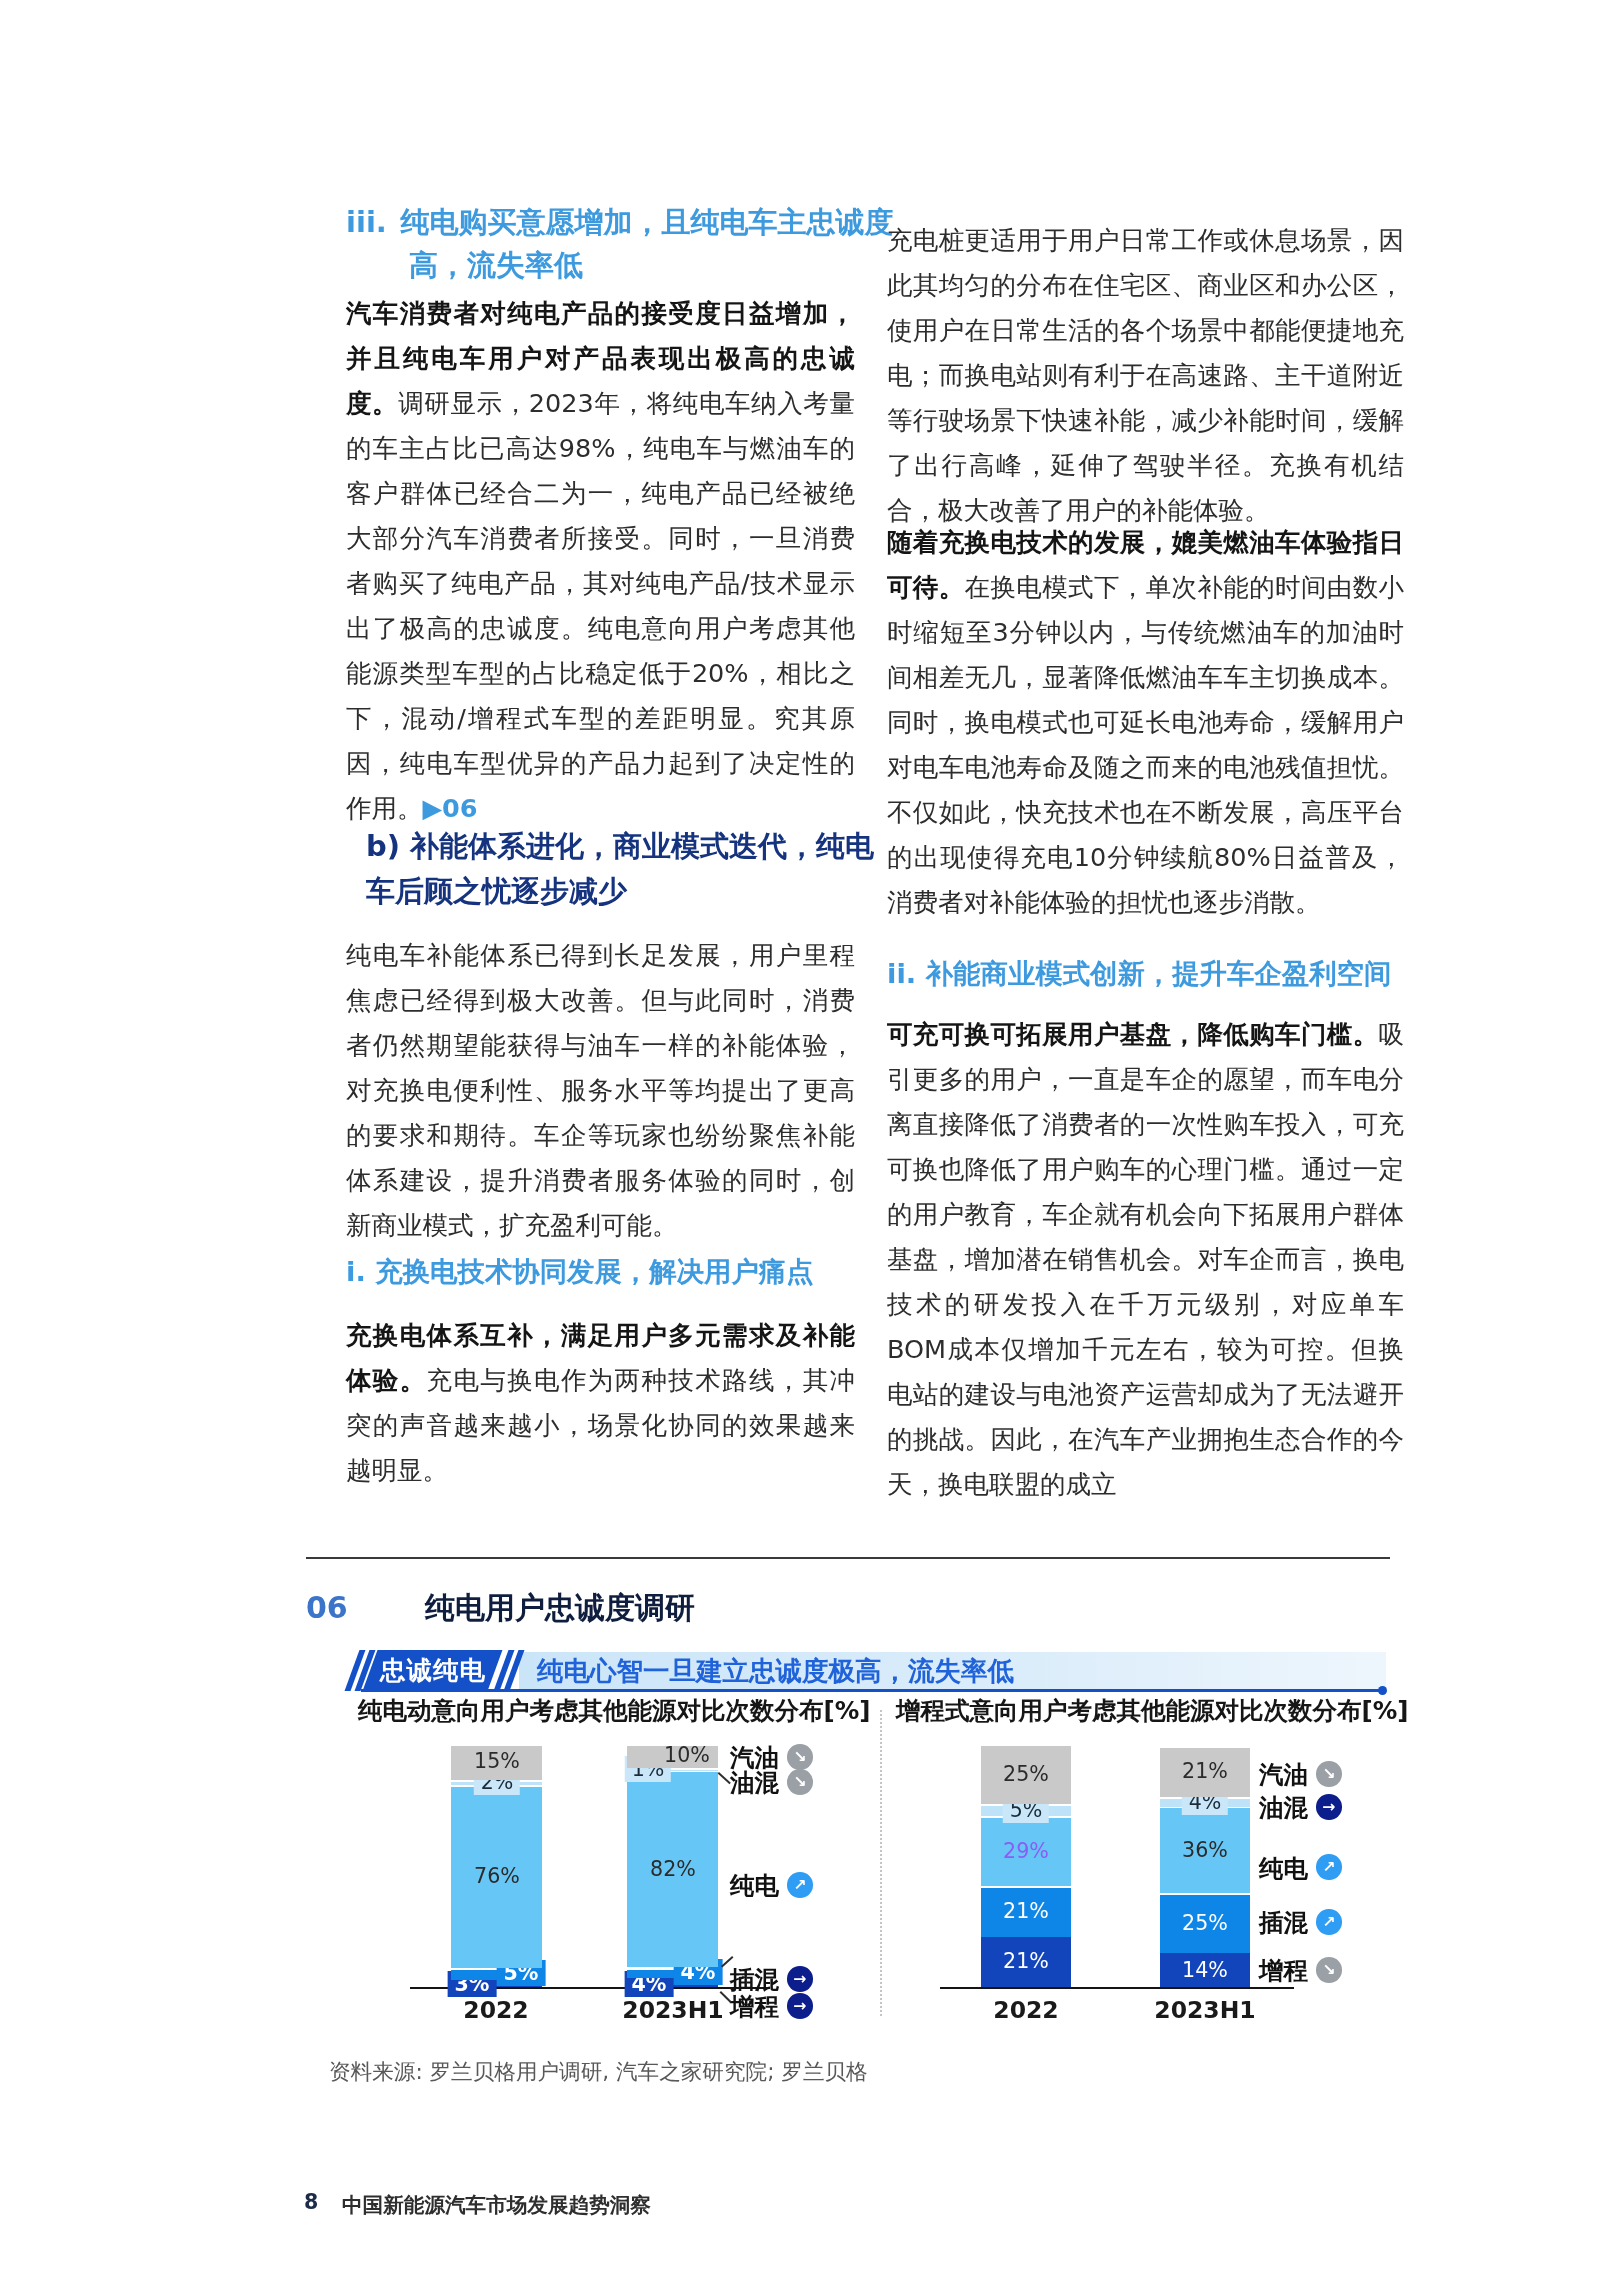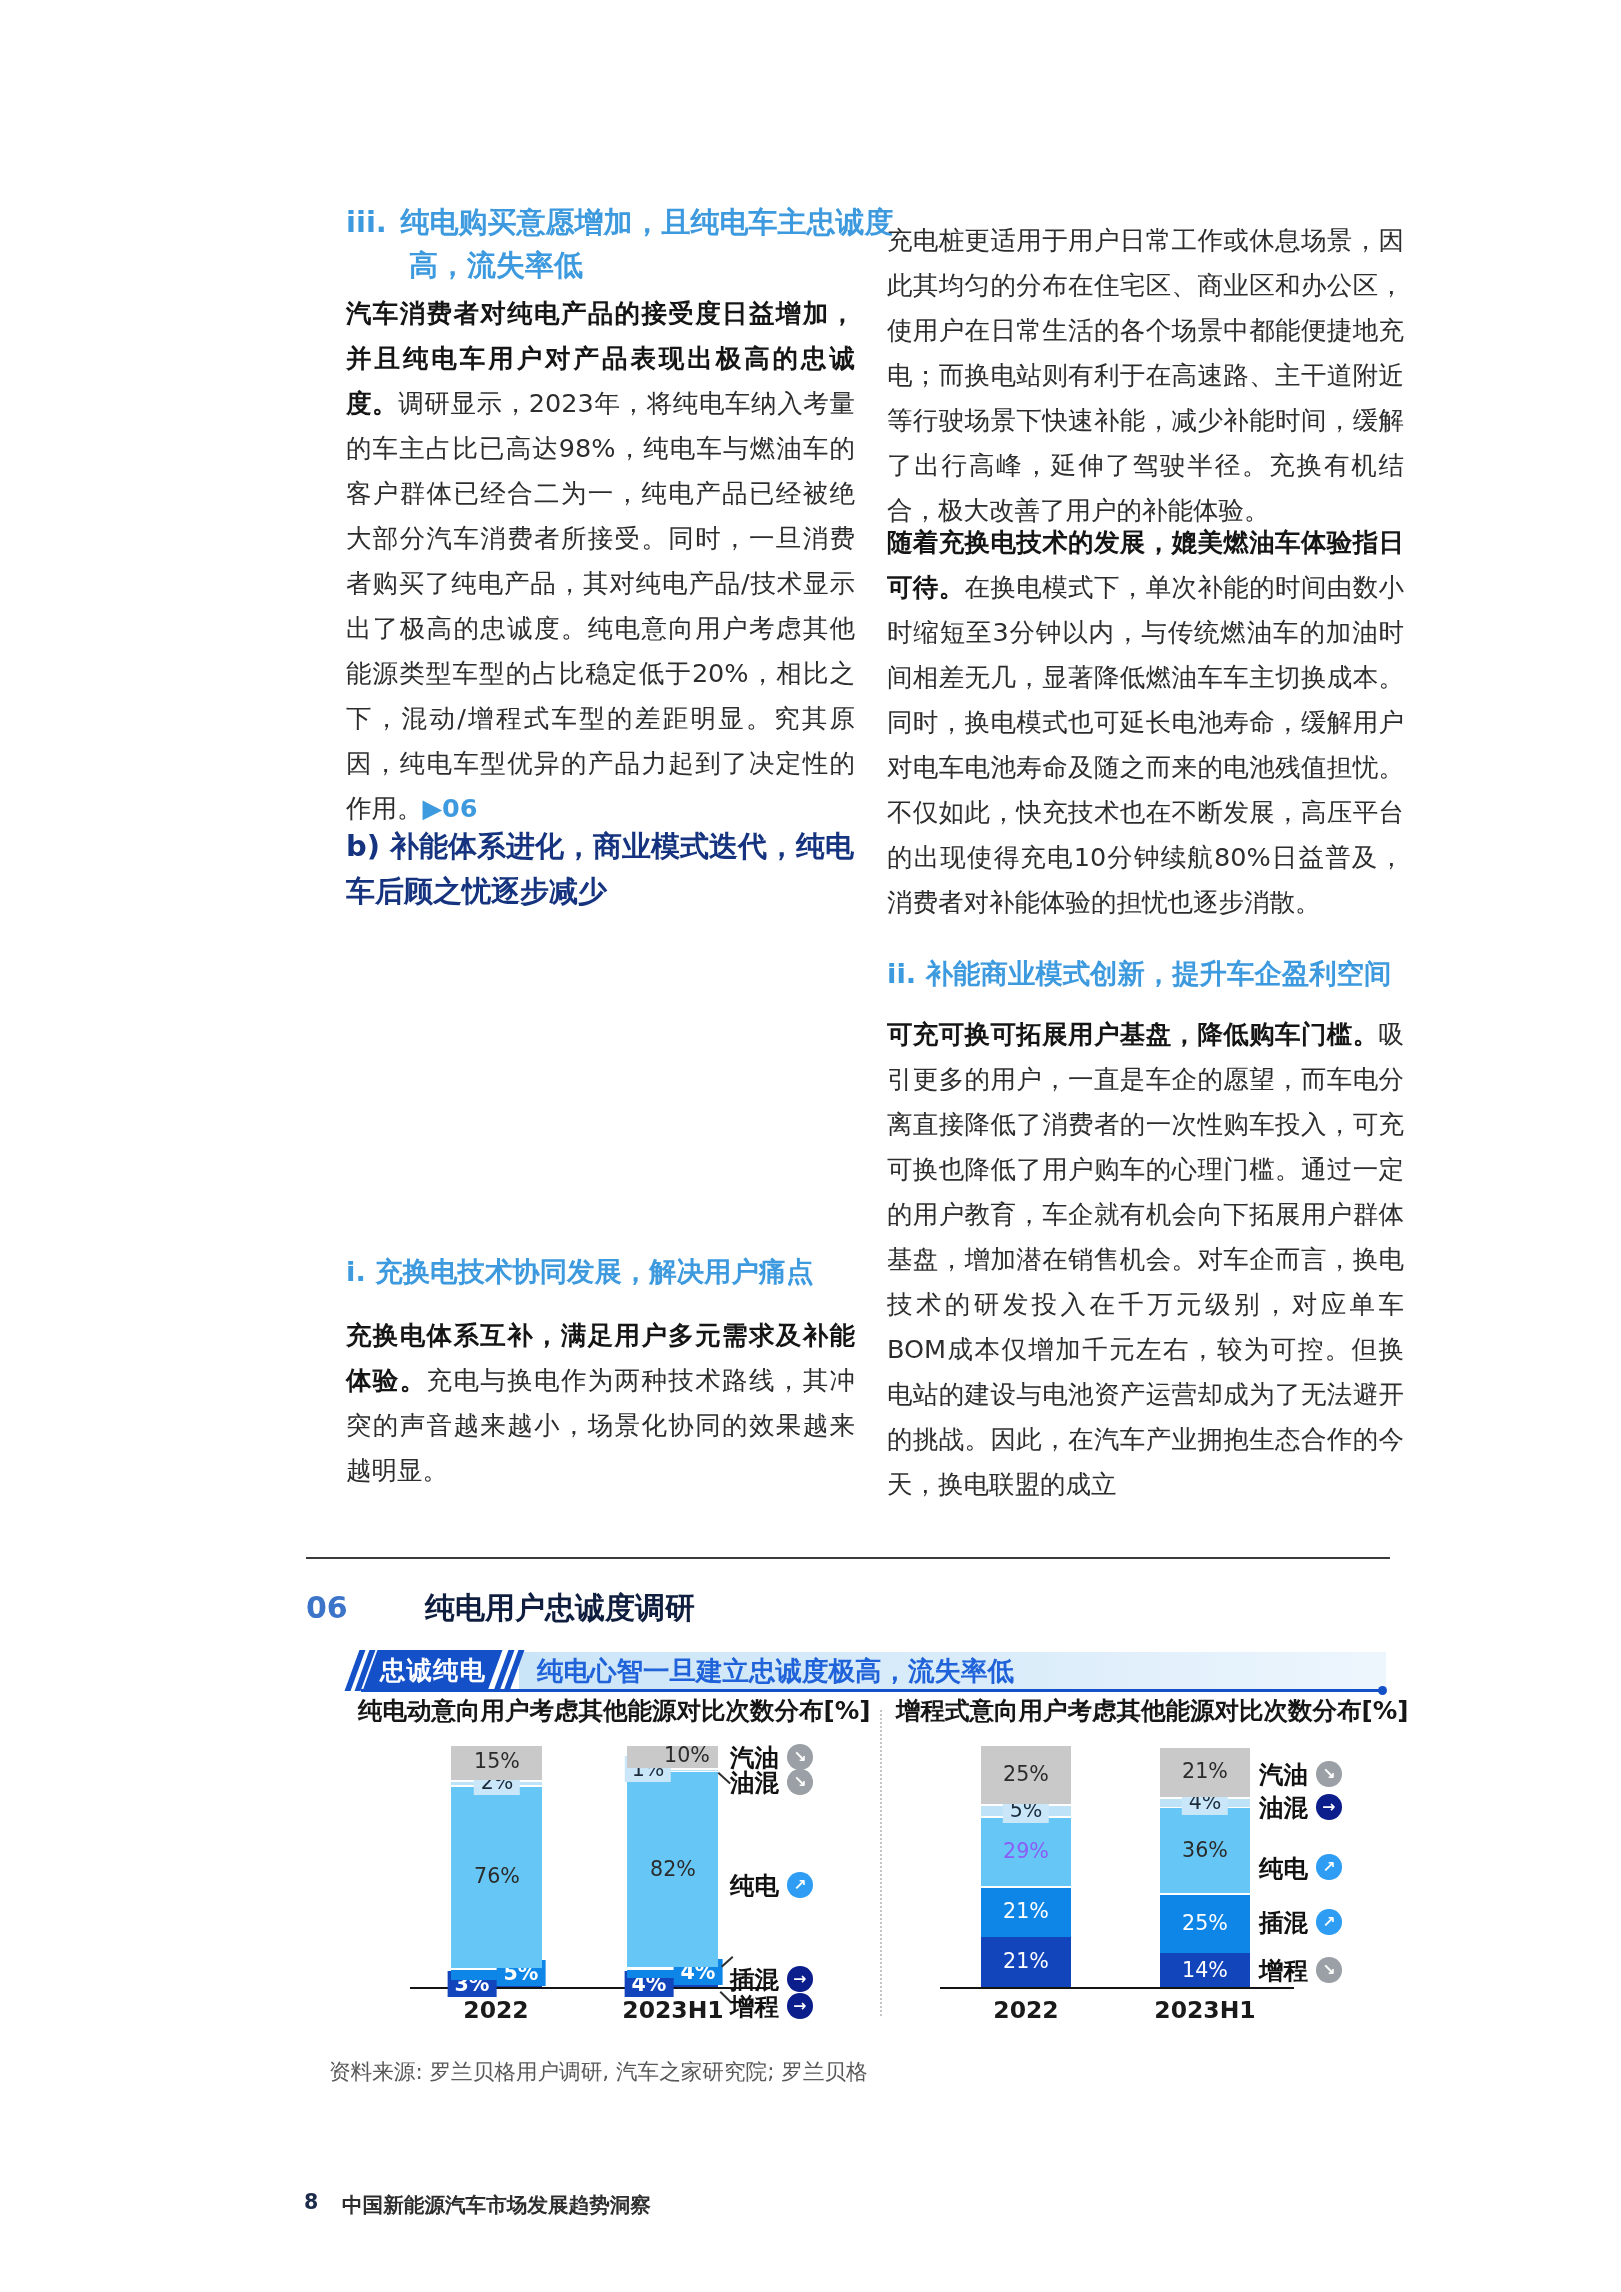--- a/index.html
+++ b/index.html
@@ -5,21 +5,21 @@
   html,body{margin:0;padding:0;background:#fff;}
   .page{position:relative;width:1621px;height:2293px;background:#ffffff;overflow:hidden;
         font-family:"DejaVu Sans","Liberation Sans",sans-serif;}
   .abs{position:absolute;}
   .col{position:absolute;}
   .col > *{position:absolute;margin:0;}
   .body{font-size:25.5px;line-height:45px;color:#2d2d2d;text-align:justify;width:100%;}
   .body b{color:#151515;}
   .h-blue{color:#3e9ade;font-weight:bold;font-size:29px;line-height:43px;}
   .h-blue2{color:#3e9ade;font-weight:bold;font-size:27.4px;line-height:39px;}
-  .h-navy{color:#15337e;font-weight:bold;font-size:29px;line-height:45px;}
+  .h-navy{color:#15337e;font-weight:bold;font-size:29px;line-height:45px;margin-left:20px;}
   .hang{padding-left:63px;text-indent:-63px;}
   .hnum{margin-right:13.7px;}
   .ref{color:#3e9ade;font-weight:bold;text-decoration:none;cursor:pointer;}
   .rule{background:#3a3a3a;height:2px;}
   .fig-num{color:#3b74c9;font-weight:bold;font-size:30px;}
   .fig-title{color:#0f1e3e;font-weight:bold;font-size:30px;}
   .banner-strip{background:linear-gradient(to right,#cbe5f8 0%,#dcedfa 60%,#eef6fd 100%);}
   .slash{width:5.9px;height:41px;background:#1450c8;transform:skewX(-20deg);}
   .badge{background:#1450c8;transform:skewX(-20deg);display:flex;align-items:center;justify-content:center;}
   .badge span{transform:skewX(20deg);color:#fff;font-weight:bold;font-size:25.5px;letter-spacing:1px;}
@@ -46,20 +46,21 @@
 
 <div class="page">
 
   <section class="col" style="left:346px;top:201px;width:509px;height:1264px">
     <h3 class="h-blue hang" style="top:0;width:100%"><span class="hnum">iii.</span><span>纯电购买意愿增加，且纯电车主忠诚度高，流失率低</span></h3>
 
     <p class="body" style="top:90px"><b>汽车消费者对纯电产品的接受度日益增加，并且纯电车用户对产品表现出极高的忠诚度。</b><span>调研显示，2023年，将纯电车纳入考量的车主占比已高达98%，纯电车与燃油车的客户群体已经合二为一，纯电产品已经被绝大部分汽车消费者所接受。同时，一旦消费者购买了纯电产品，其对纯电产品/技术显示出了极高的忠诚度。纯电意向用户考虑其他能源类型车型的占比稳定低于20%，相比之下，混动/增程式车型的差距明显。究其原因，纯电车型优异的产品力起到了决定性的作用。</span><a class="ref">▶06</a></p>
 
     <h3 class="h-navy" style="top:623px;width:100%">b) 补能体系进化，商业模式迭代，纯电车后顾之忧逐步减少</h3>
 
+    <p class="body" style="top:732px">纯电车补能体系已得到长足发展，用户里程焦虑已经得到极大改善。但与此同时，消费者仍然期望能获得与油车一样的补能体验，对充换电便利性、服务水平等均提出了更高的要求和期待。车企等玩家也纷纷聚焦补能体系建设，提升消费者服务体验的同时，创新商业模式，扩充盈利可能。</p>
 
     <h4 class="h-blue2" style="top:1051px;width:100%">i. 充换电技术协同发展，解决用户痛点</h4>
 
     <p class="body" style="top:1112px"><b>充换电体系互补，满足用户多元需求及补能体验。</b><span>充电与换电作为两种技术路线，其冲突的声音越来越小，场景化协同的效果越来越明显。</span></p>
   </section>
 
   <section class="col" style="left:887px;top:201px;width:517px;height:1264px">
     <p class="body" style="top:17px">充电桩更适用于用户日常工作或休息场景，因此其均匀的分布在住宅区、商业区和办公区，使用户在日常生活的各个场景中都能便捷地充电；而换电站则有利于在高速路、主干道附近等行驶场景下快速补能，减少补能时间，缓解了出行高峰，延伸了驾驶半径。充换有机结合，极大改善了用户的补能体验。</p>
 
     <p class="body" style="top:319px"><b>随着充换电技术的发展，媲美燃油车体验指日可待。</b><span>在换电模式下，单次补能的时间由数小时缩短至3分钟以内，与传统燃油车的加油时间相差无几，显著降低燃油车车主切换成本。同时，换电模式也可延长电池寿命，缓解用户对电车电池寿命及随之而来的电池残值担忧。不仅如此，快充技术也在不断发展，高压平台的出现使得充电10分钟续航80%日益普及，消费者对补能体验的担忧也逐步消散。</span></p>

